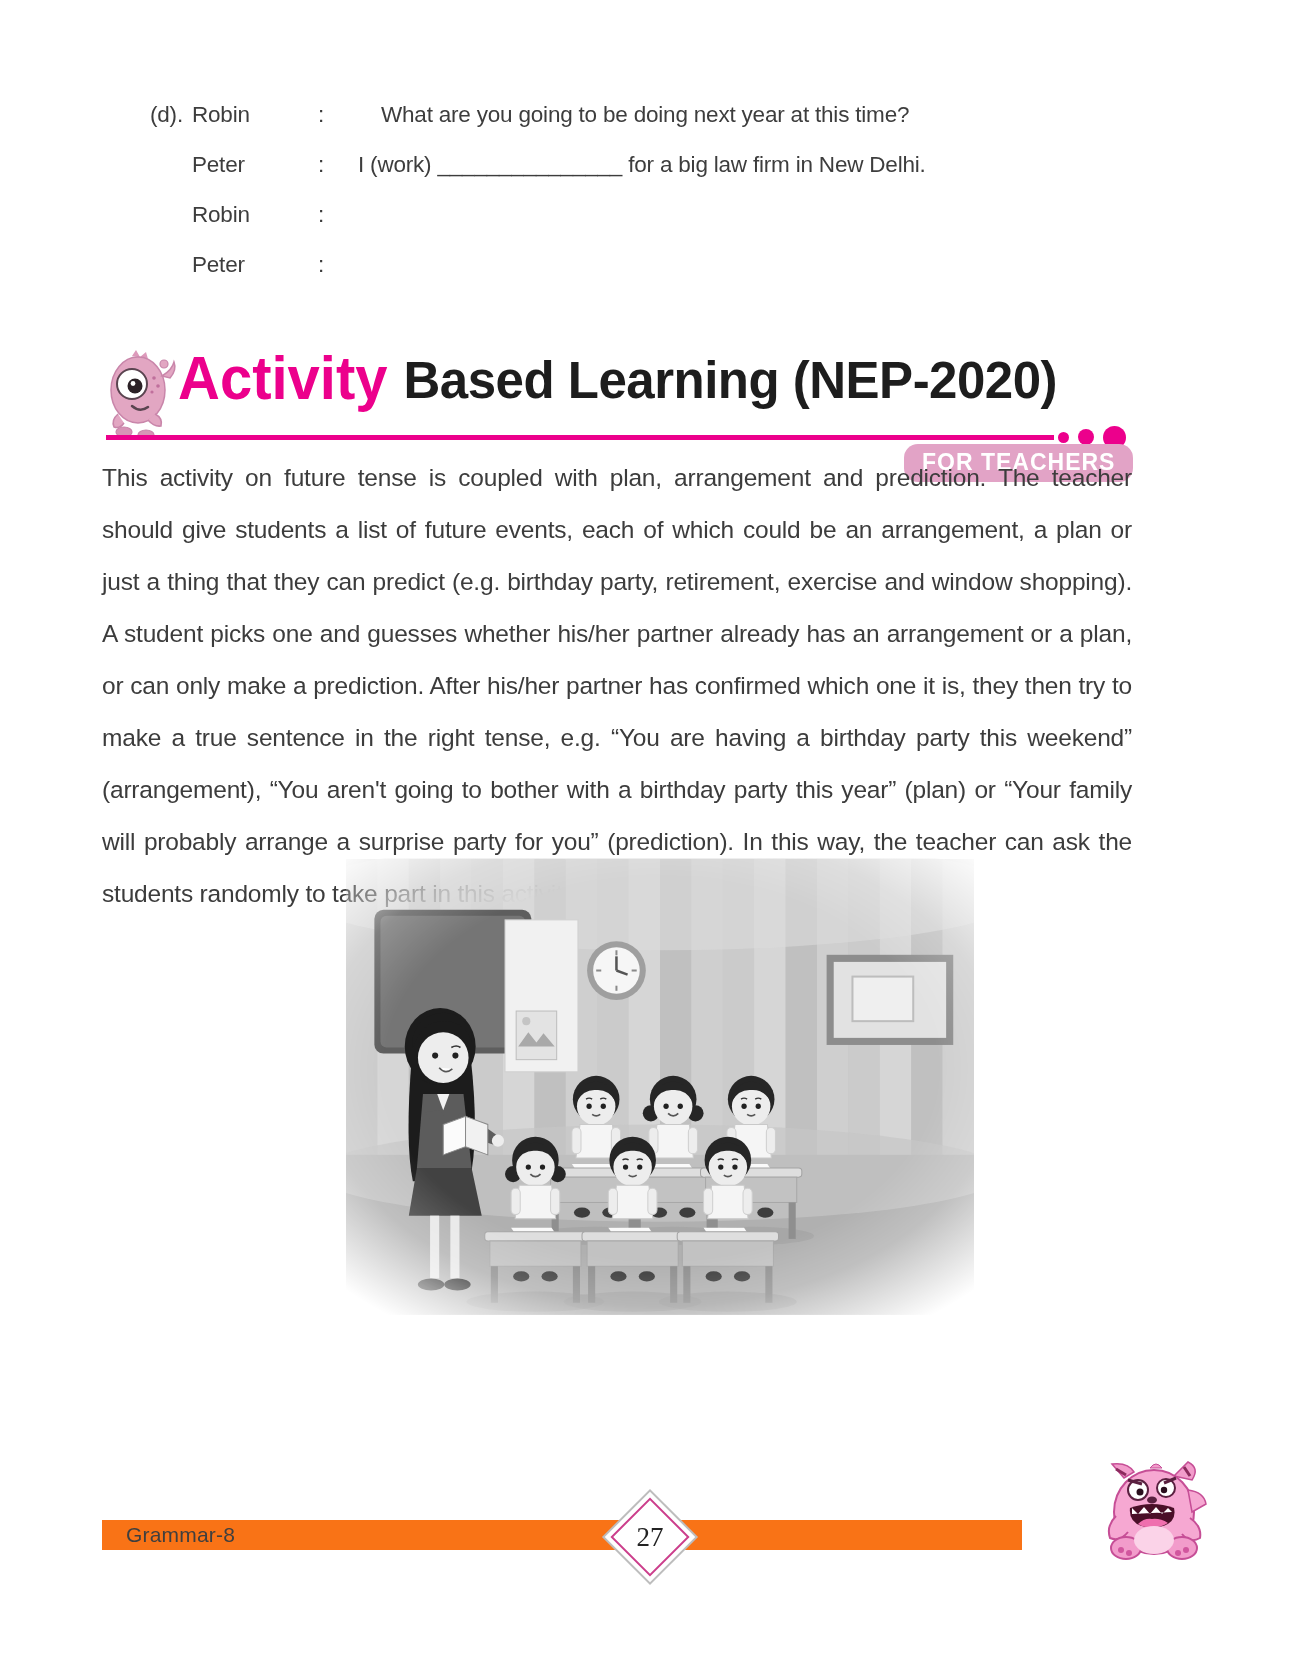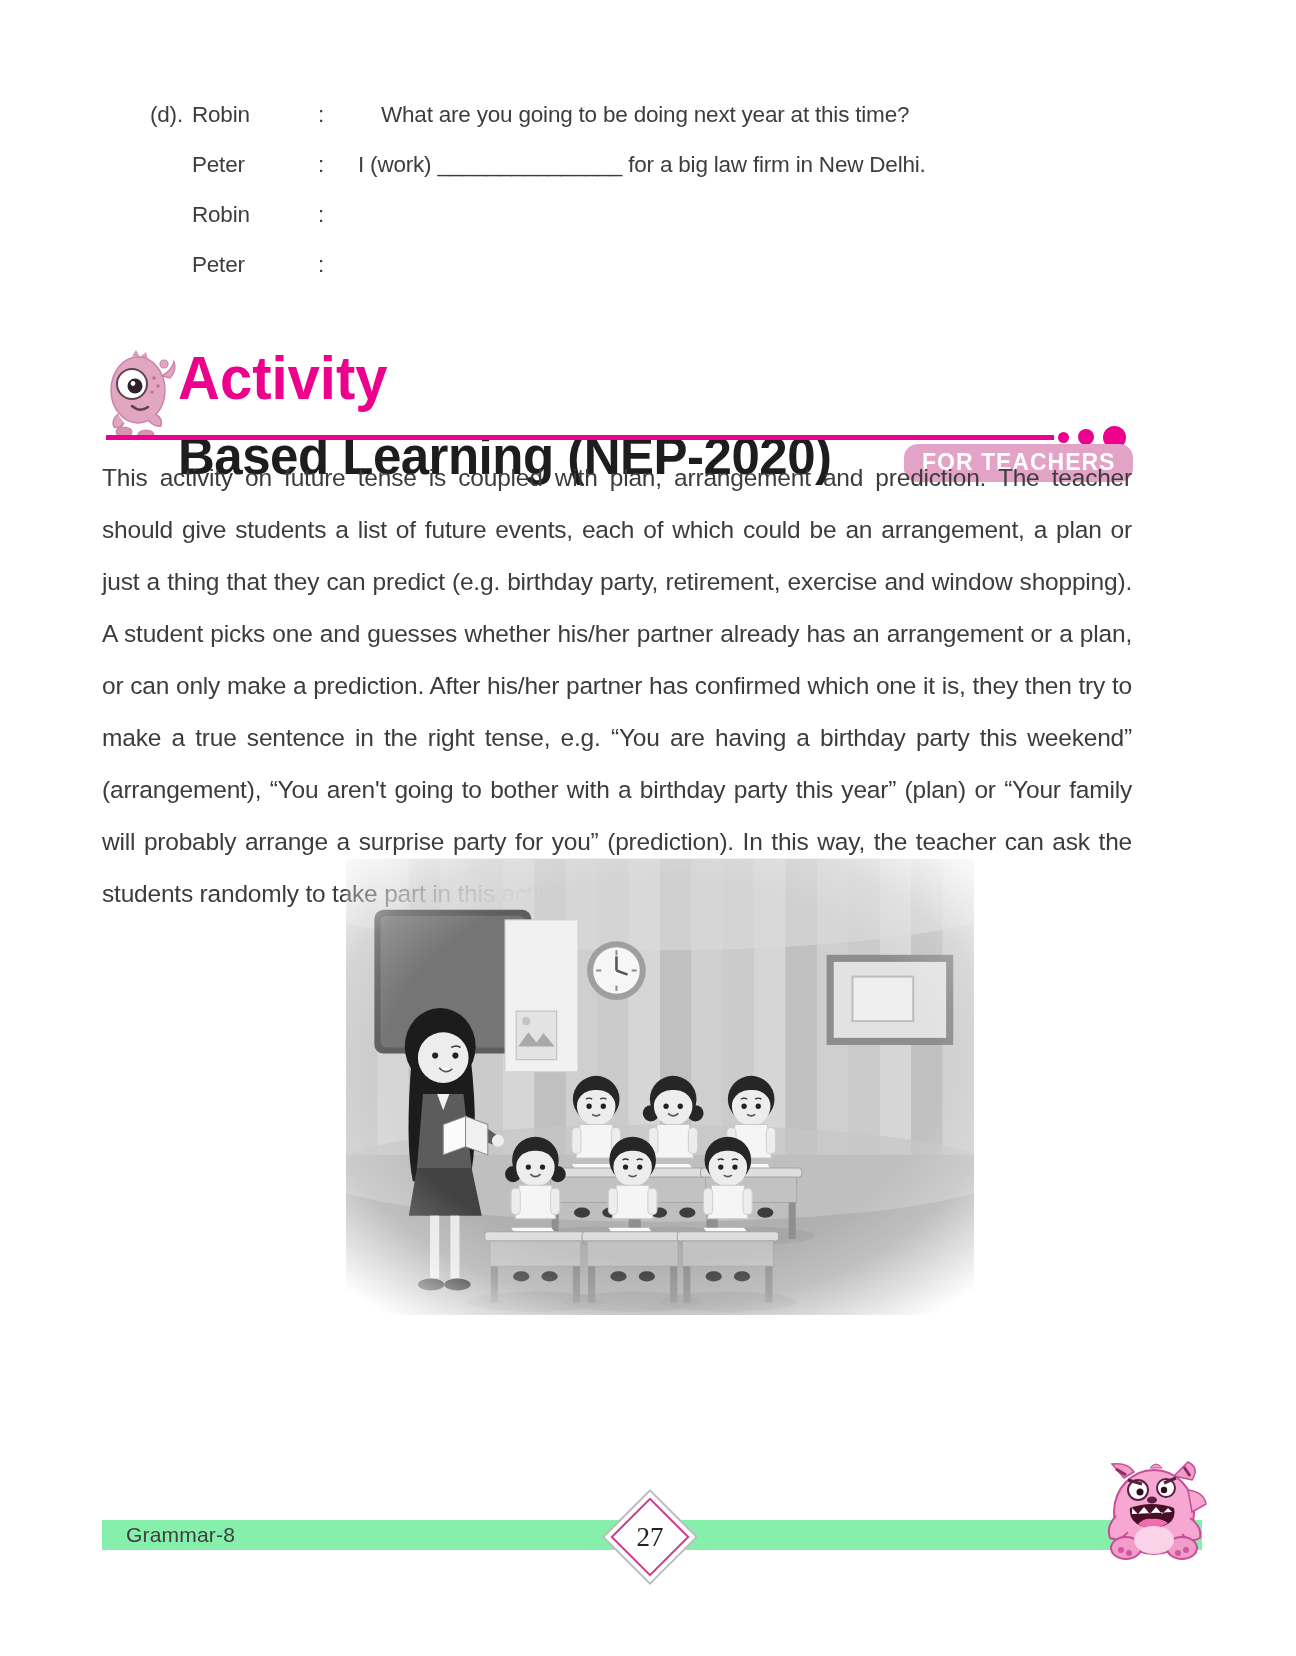--- a/index.html
+++ b/index.html
@@ -13,21 +13,21 @@
   .d-item{color:#3d3d3d;}
   .d-speaker{}
   .d-colon{text-align:left;padding-left:4px;}
   .d-text{}
   .d-text.justify{text-align:justify;}
   .d-text.pad1{padding-left:6px;margin-left:17px;}
 
   
   .activity-header{position:absolute;left:106px;top:336px;width:1060px;height:150px;}
   .mascot{position:absolute;left:-4px;top:12px;width:78px;height:92px;}
-  .titles{position:absolute;left:72px;top:8px;display:flex;align-items:baseline;gap:16px;white-space:nowrap;flex-direction:column;}
+  .titles{position:absolute;left:72px;top:8px;display:flex;align-items:baseline;gap:16px;white-space:nowrap;}
   .t-pink{font-size:58px;font-weight:bold;color:#EC008C;letter-spacing:0px;
           transform:scaleY(1.05);display:inline-block;}
   .t-black{font-size:51px;font-weight:bold;color:#1d1d1d;letter-spacing:-0.5px;}
   .rule{position:absolute;left:0;top:99px;width:948px;height:5px;background:#EC008C;}
   .dot{position:absolute;border-radius:50%;background:#EC008C;}
   .dot.d1{width:11px;height:11px;left:952px;top:96px;}
   .dot.d2{width:16px;height:16px;left:972px;top:93px;}
   .dot.d3{width:23px;height:23px;left:997px;top:90px;}
   .badge{position:absolute;left:798px;top:108px;background:#E2A3C6;color:#ffffff;
          font-size:23px;font-weight:bold;letter-spacing:1px;padding:5px 18px 6px 18px;
@@ -39,21 +39,21 @@
 
   
   .illus{position:absolute;left:346px;top:858px;width:628px;height:458px;margin:0;
          -webkit-mask-image:radial-gradient(ellipse 76% 72% at 50% 46%, #000 58%, rgba(0,0,0,.8) 72%, transparent 94%);
          mask-image:radial-gradient(ellipse 76% 72% at 50% 46%, #000 58%, rgba(0,0,0,.8) 72%, transparent 94%);
          filter:blur(0.4px);}
   .illus svg{width:100%;height:100%;}
 
   
   .page-footer{position:absolute;left:0;top:1450px;width:1296px;height:206px;}
-  .bar{position:absolute;left:102px;top:70px;width:1100px;height:30px;background:#86efac;}
+  .bar{position:absolute;left:102px;top:70px;width:920px;height:30px;background:#f97316;}
   .book{position:absolute;left:24px;top:0;font-size:21px;color:#3f3f3f;line-height:30px;letter-spacing:0.2px;}
   .diamond{position:absolute;left:622px;top:59px;width:52px;height:52px;background:#ffffff;
            transform:rotate(45deg);border:2px solid #cc3e8c;
            box-shadow:0 0 0 4px #ffffff,0 0 0 6px #bdbdbd;
            display:flex;align-items:center;justify-content:center;}
   .diamond .num{transform:rotate(-45deg);font-family:"Liberation Serif",serif;
                 font-size:27px;color:#232323;}
   .foot-monster{position:absolute;left:1102px;top:10px;width:118px;height:106px;}
 </style>
 </head>

